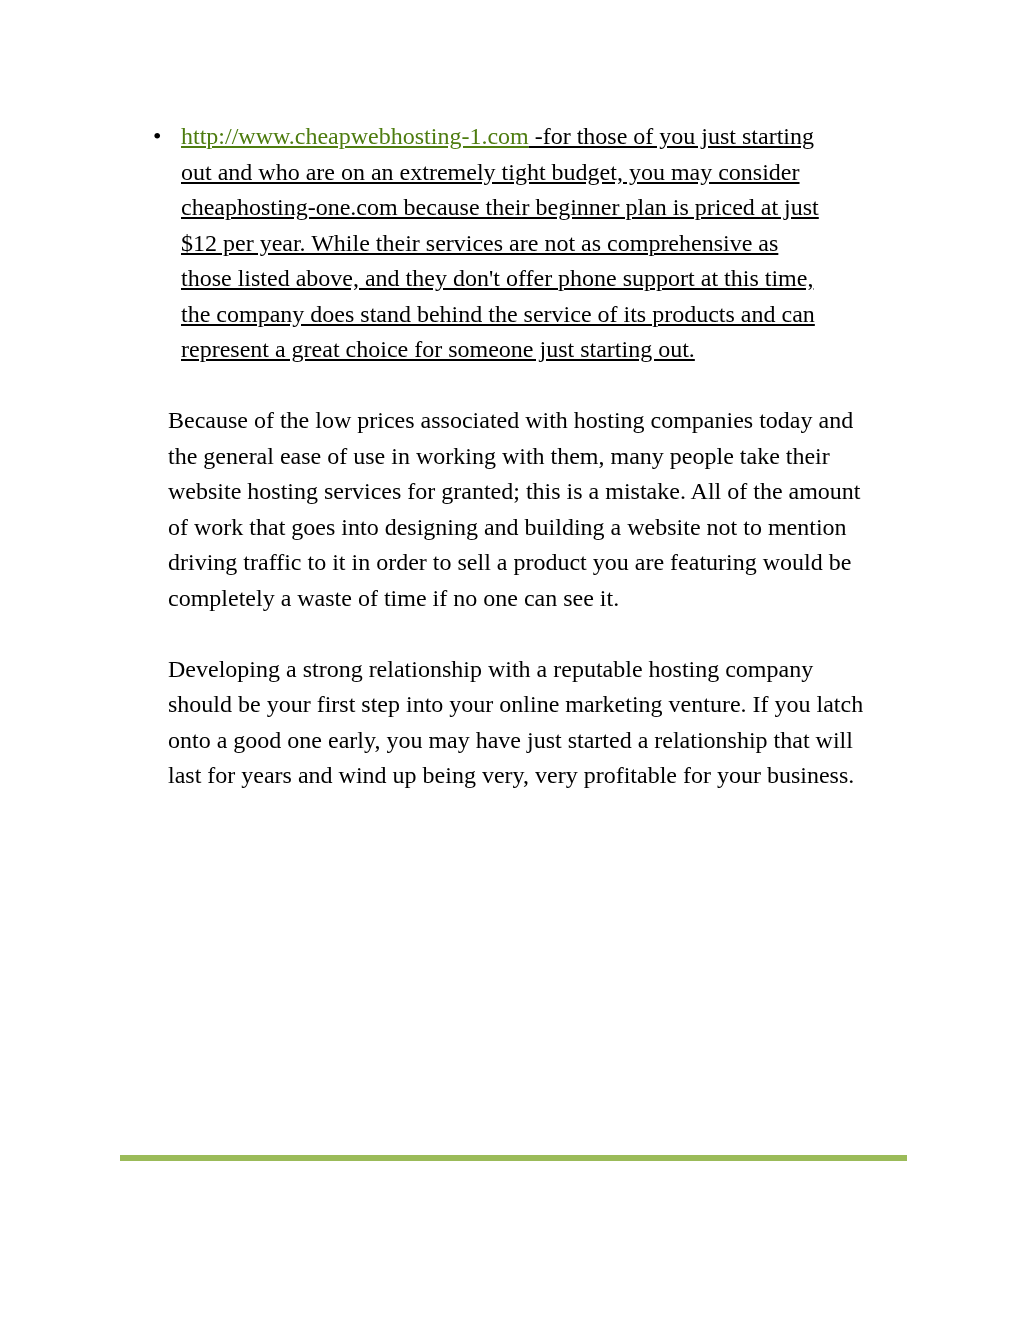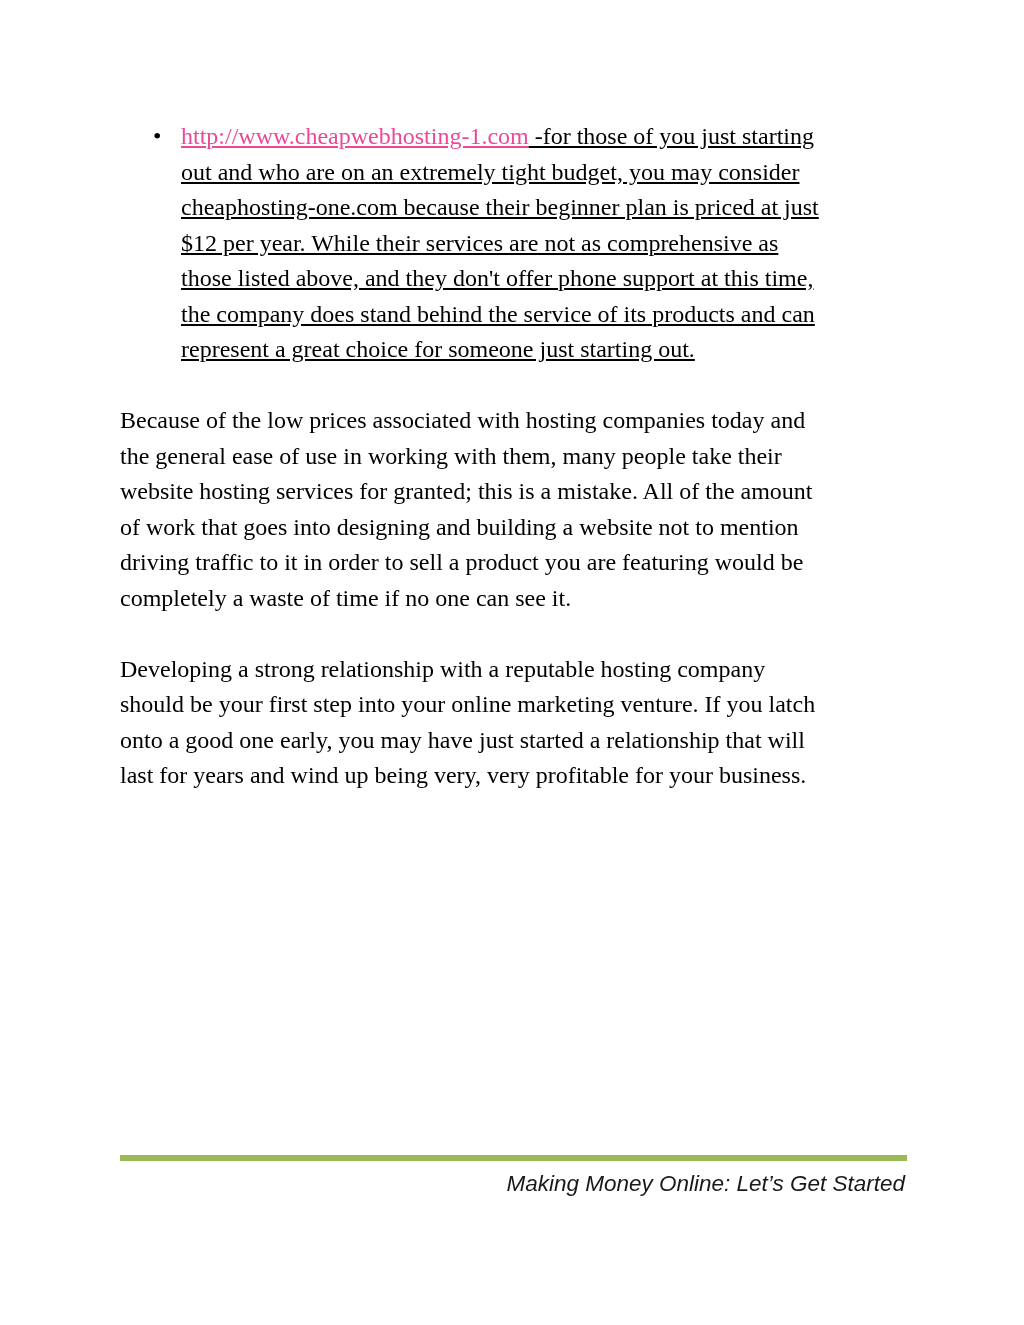--- a/index.html
+++ b/index.html
@@ -30,27 +30,28 @@
     left: 33px;
     top: 0;
     font-size: 24px;
     color: #000000;
   }
   .bullet-text-after {
     white-space: pre-line;
     text-decoration: underline;
   }
   .doc-link {
-    color: #ec4899;
+    color: #4d7c0f;
     text-decoration: underline;
     cursor: pointer;
   }
   .para {
     white-space: pre-line;
     margin-top: 35.5px;
+    margin-left: 48px;
   }
   .footer-rule {
     position: absolute;
     left: 120px;
     top: 1155px;
     width: 787px;
     height: 6px;
     background: #9BBB59;
   }
   .footer-text {
@@ -88,14 +89,13 @@
 completely a waste of time if no one can see it.</p>
 
     <p class="para">Developing a strong relationship with a reputable hosting company
 should be your first step into your online marketing venture. If you latch
 onto a good one early, you may have just started a relationship that will
 last for years and wind up being very, very profitable for your business.</p>
 
   </div>
 
   <div class="footer-rule"></div>
-  <div class="footer-text">Making Money Online: Let’s Get Started</div>
 </div>
 
 </body></html>

